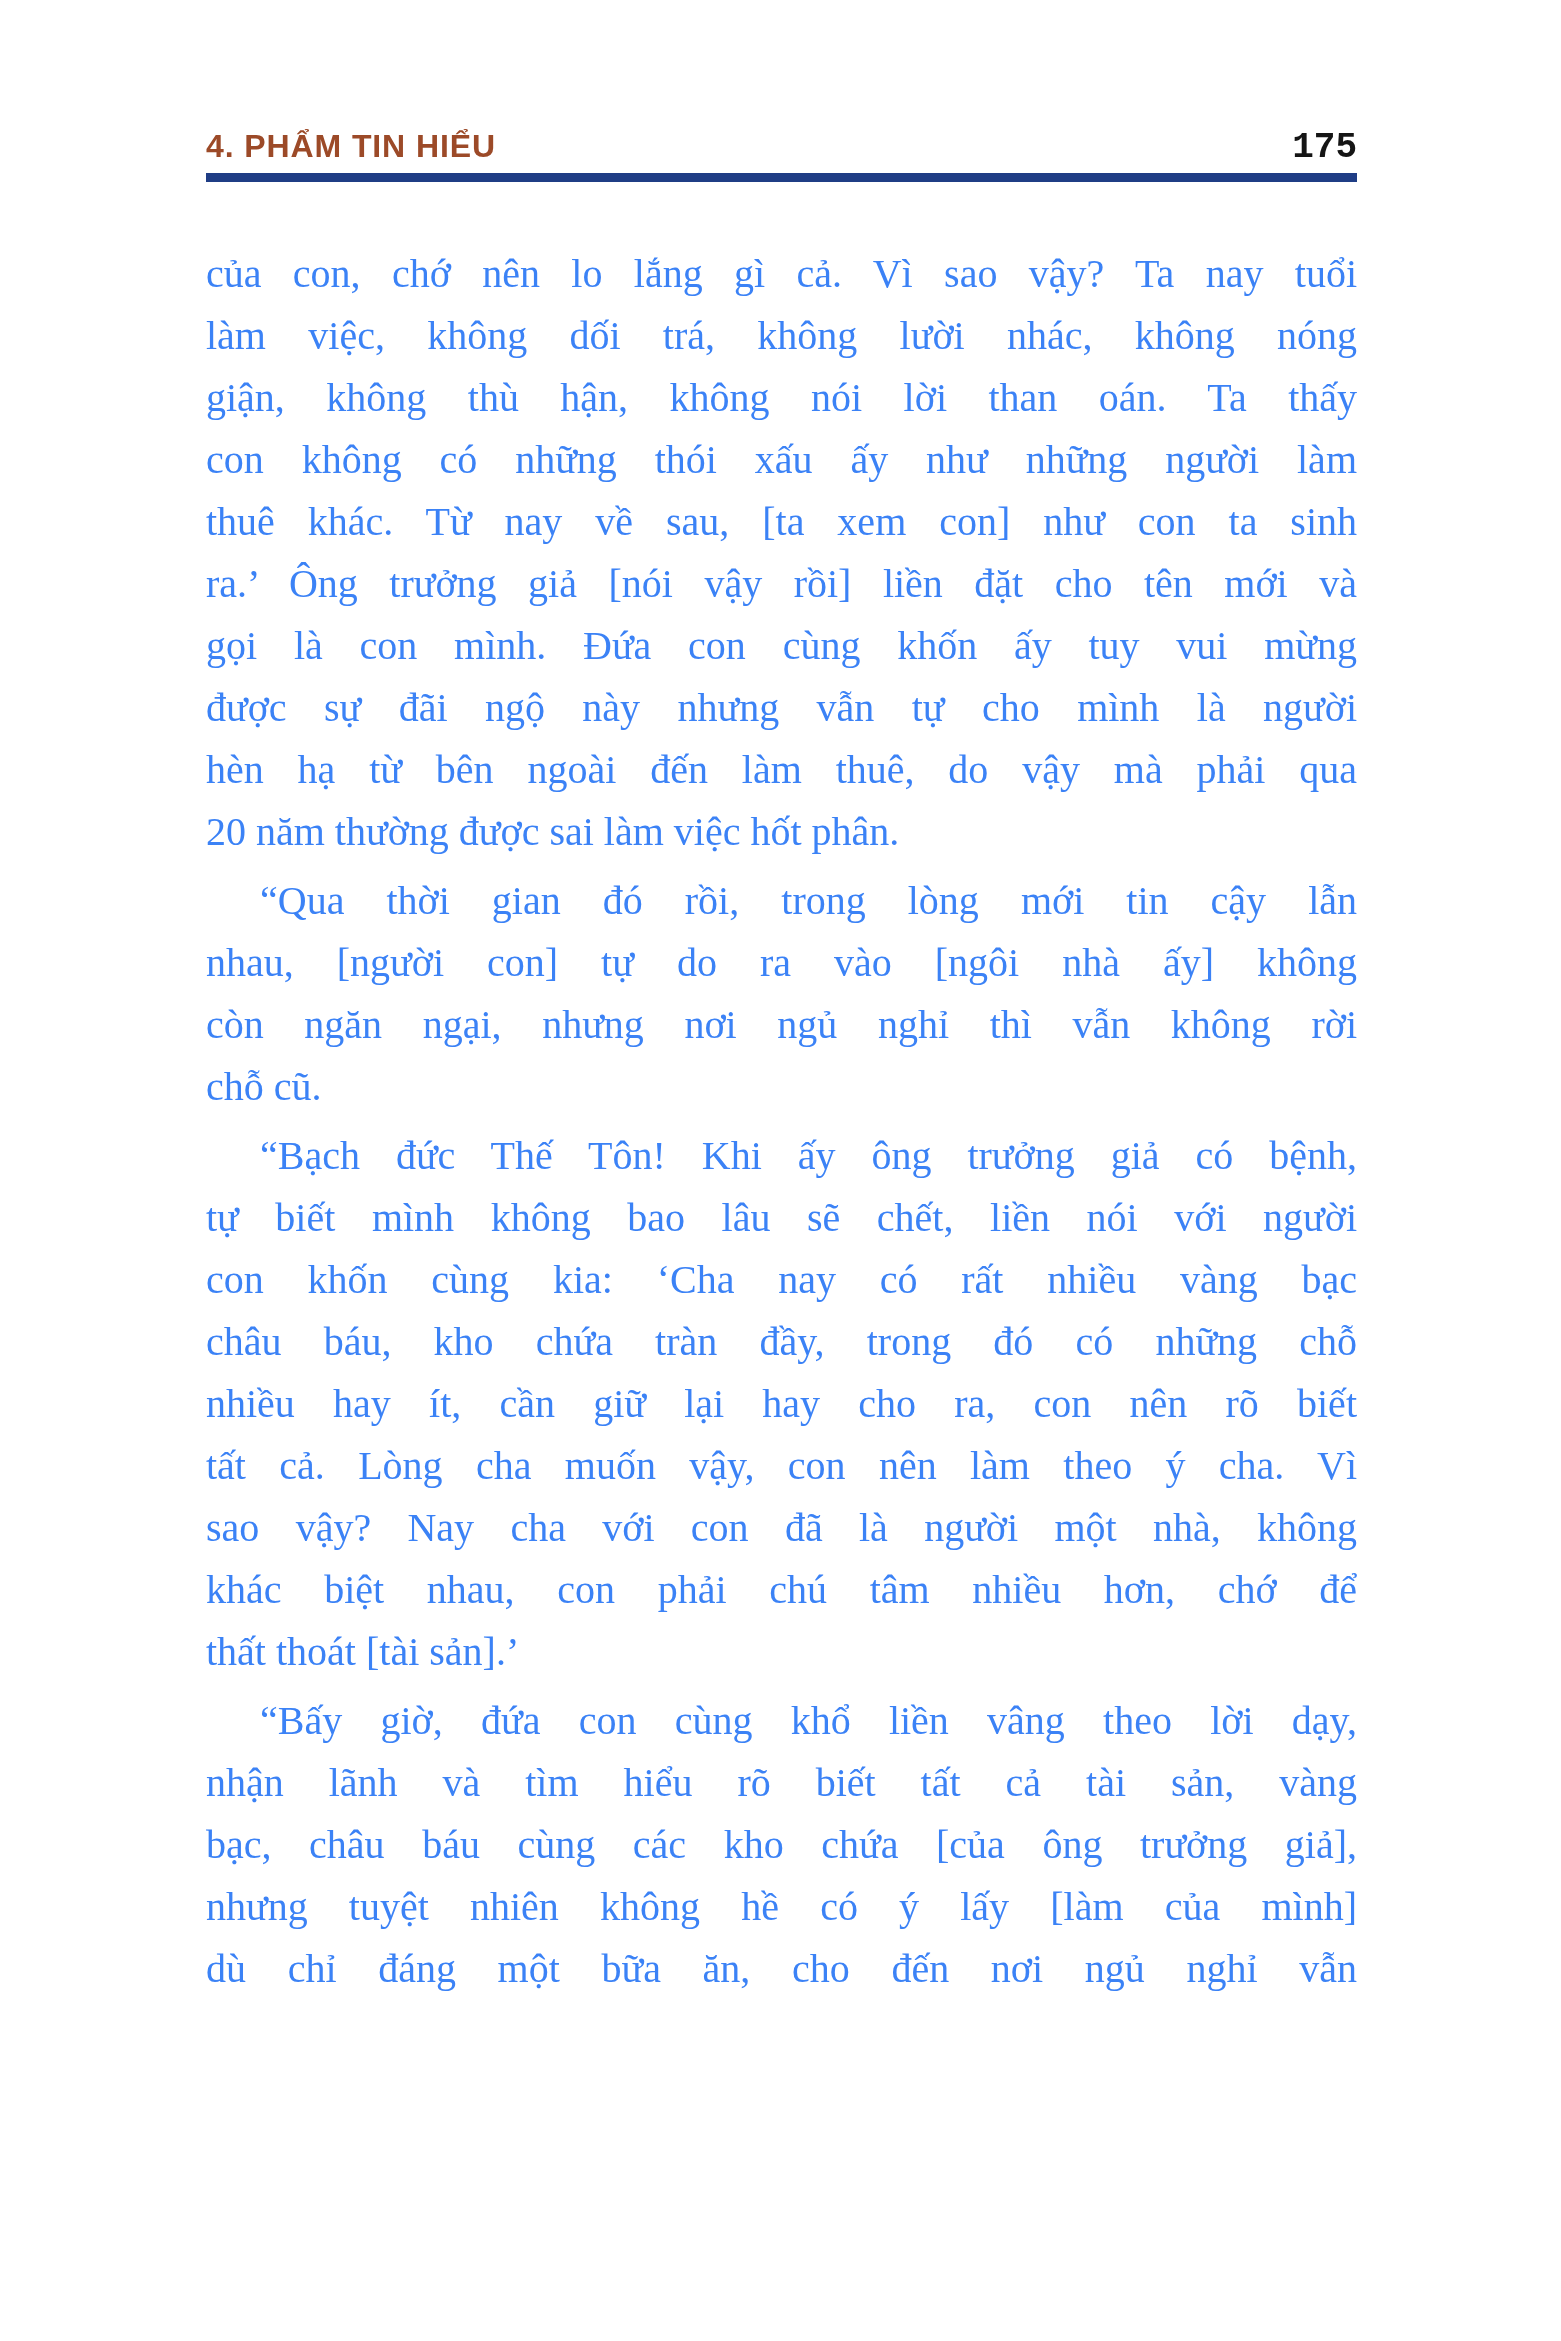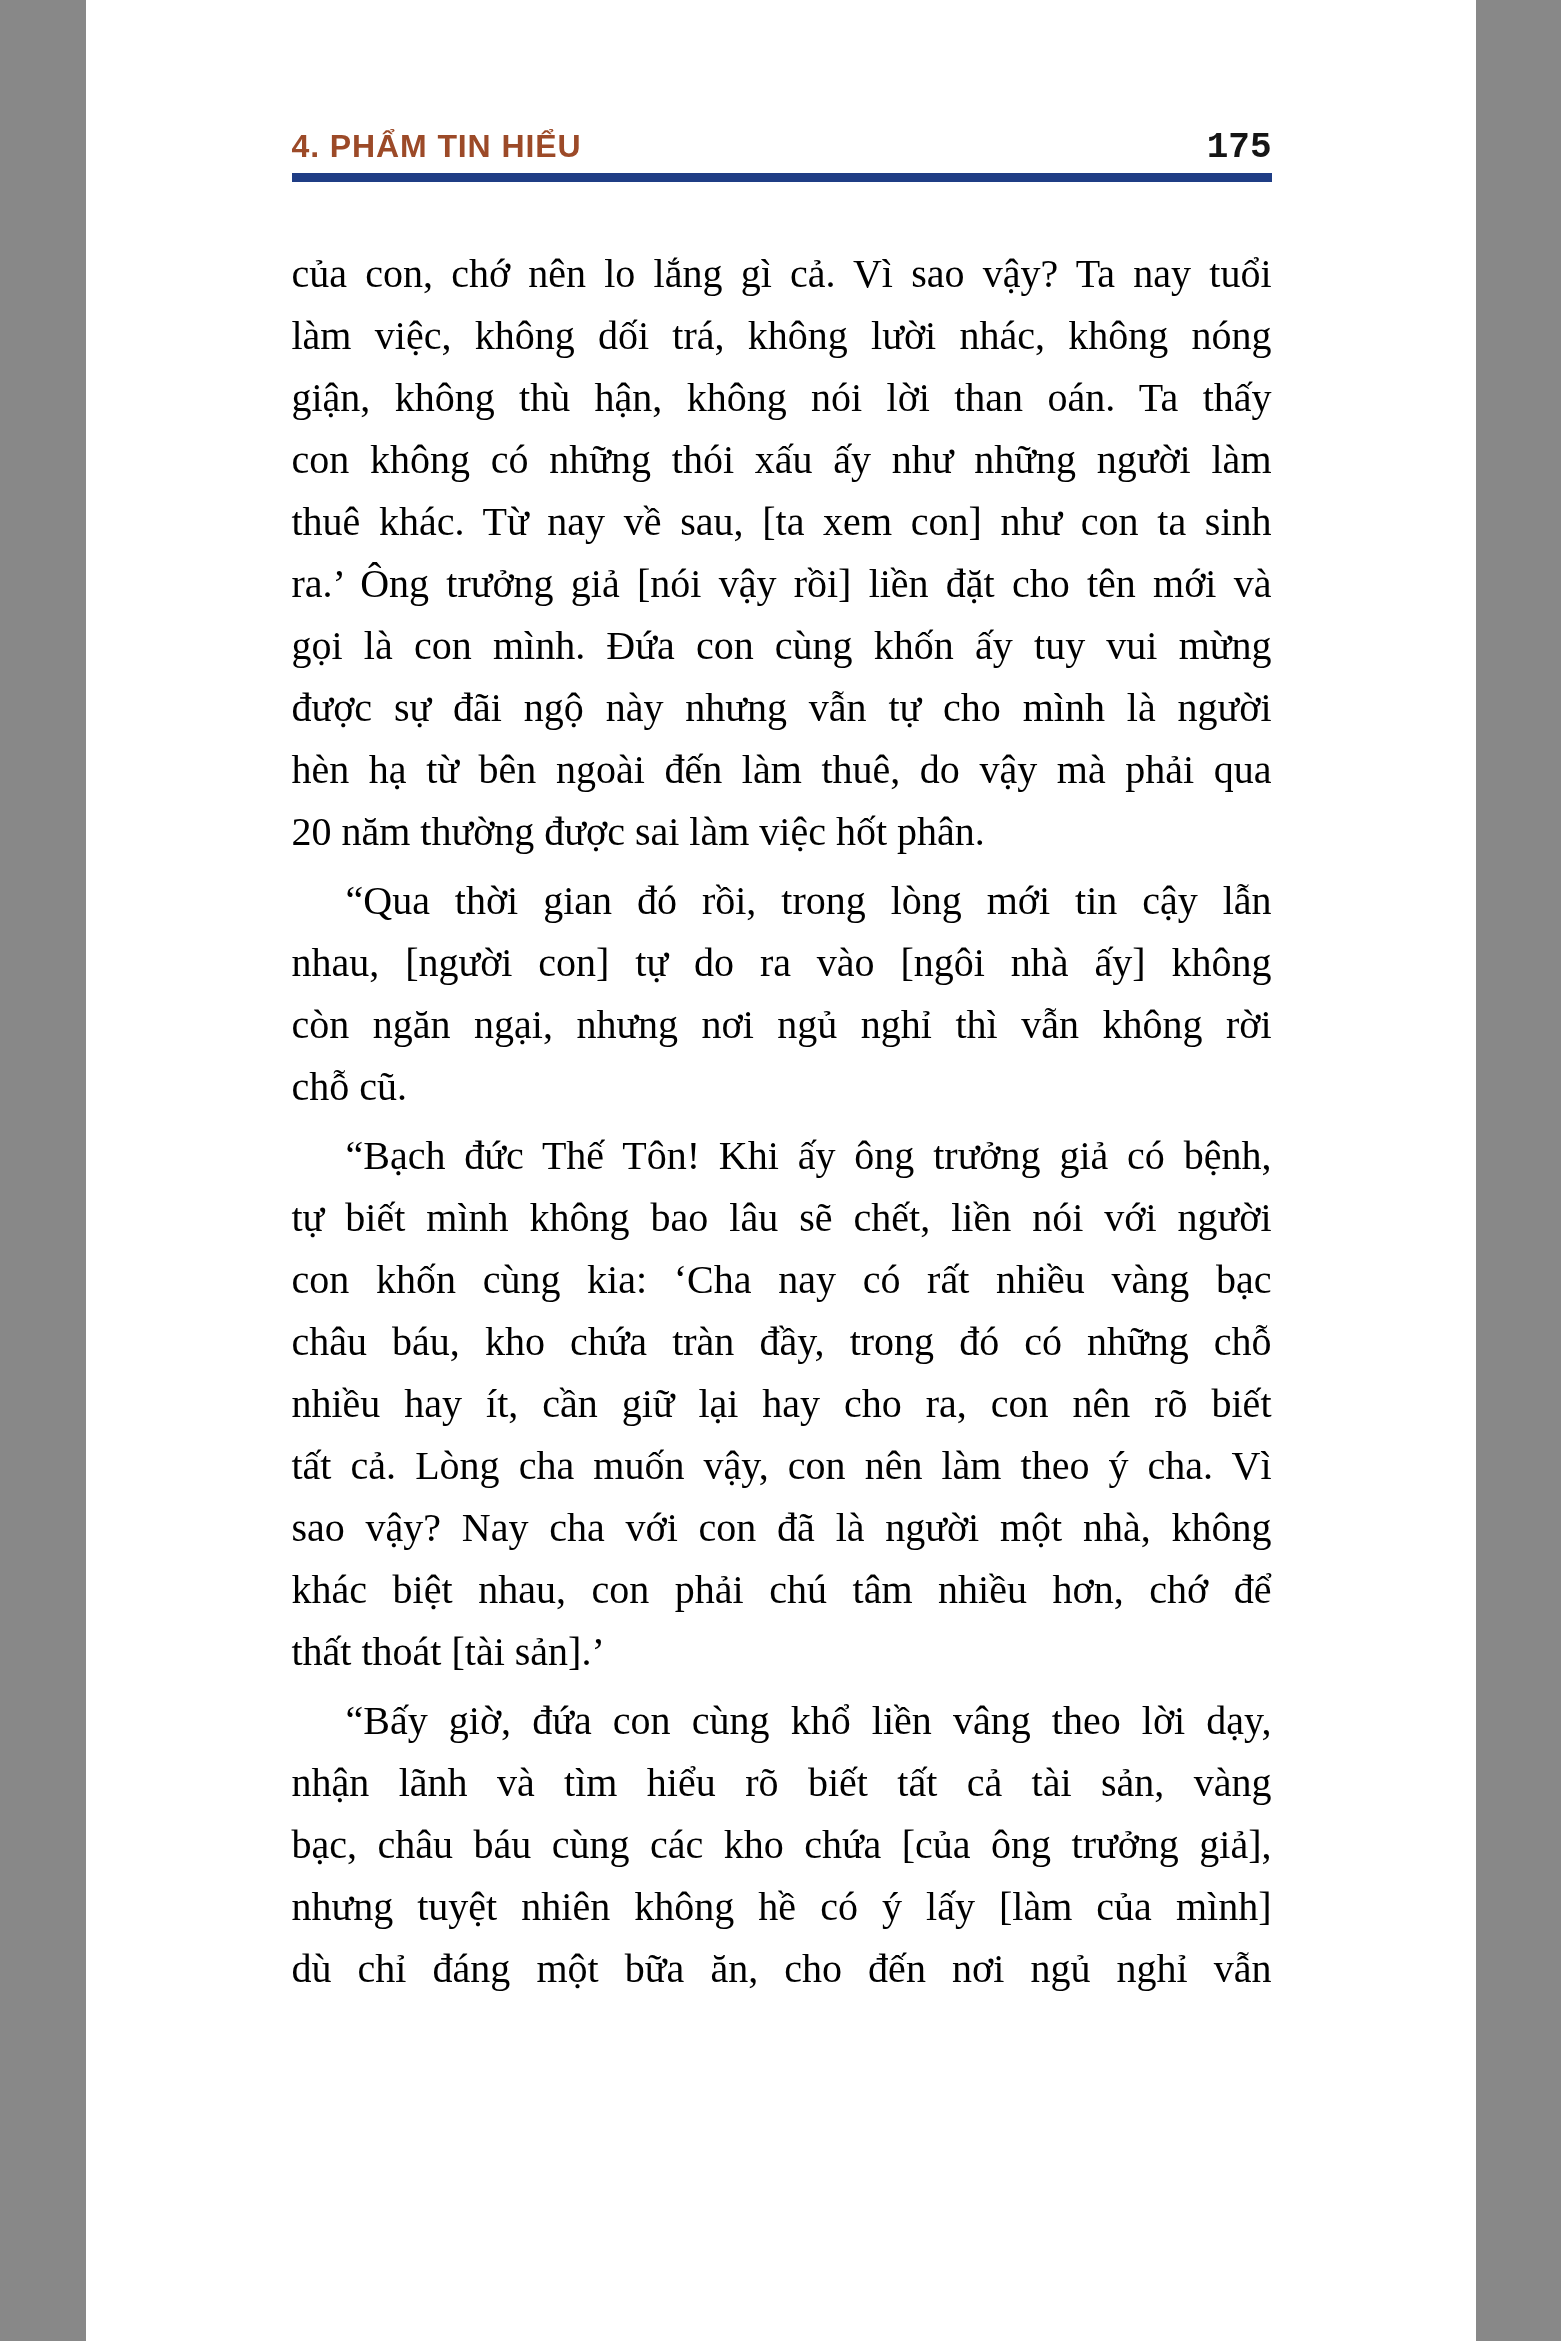--- a/index.html
+++ b/index.html
@@ -1,19 +1,19 @@
 <!DOCTYPE html>
 <html style="--page-bg: #ffffff; --title-color: #9c4a28; --rule-color: #1f3d85;font-size:14px"><head>
 <meta charset="utf-8">
 <style>
   html, body { margin: 0; padding: 0; }
   body { background: #888; }
   .page {
     position: relative;
-    width: 1390px;
+    width: 1561px;
     height: 2342px;
     margin: 0 auto;
     background: var(--page-bg, #ffffff);
     overflow: hidden;
   }
   .header {
     position: absolute;
     left: 206px;
     right: 204px;
     top: 127px;
@@ -45,21 +45,21 @@
     background: var(--rule-color, #1f3d85);
   }
   .body-text {
     position: absolute;
     left: 206px;
     right: 204px;
     top: 243px;
     font-family: "Liberation Serif", serif;
     font-size: 40px;
     line-height: 62px;
-    color: #000000;
+    color: #3b82f6;
   }
   .para { margin: 0; }
   .para + .para { margin-top: 7px; }
   .line {
     text-align: justify;
     text-align-last: justify;
   }
   .line.last-left { text-align-last: left; }
   .line.indent { text-indent: 54px; }
 </style>

